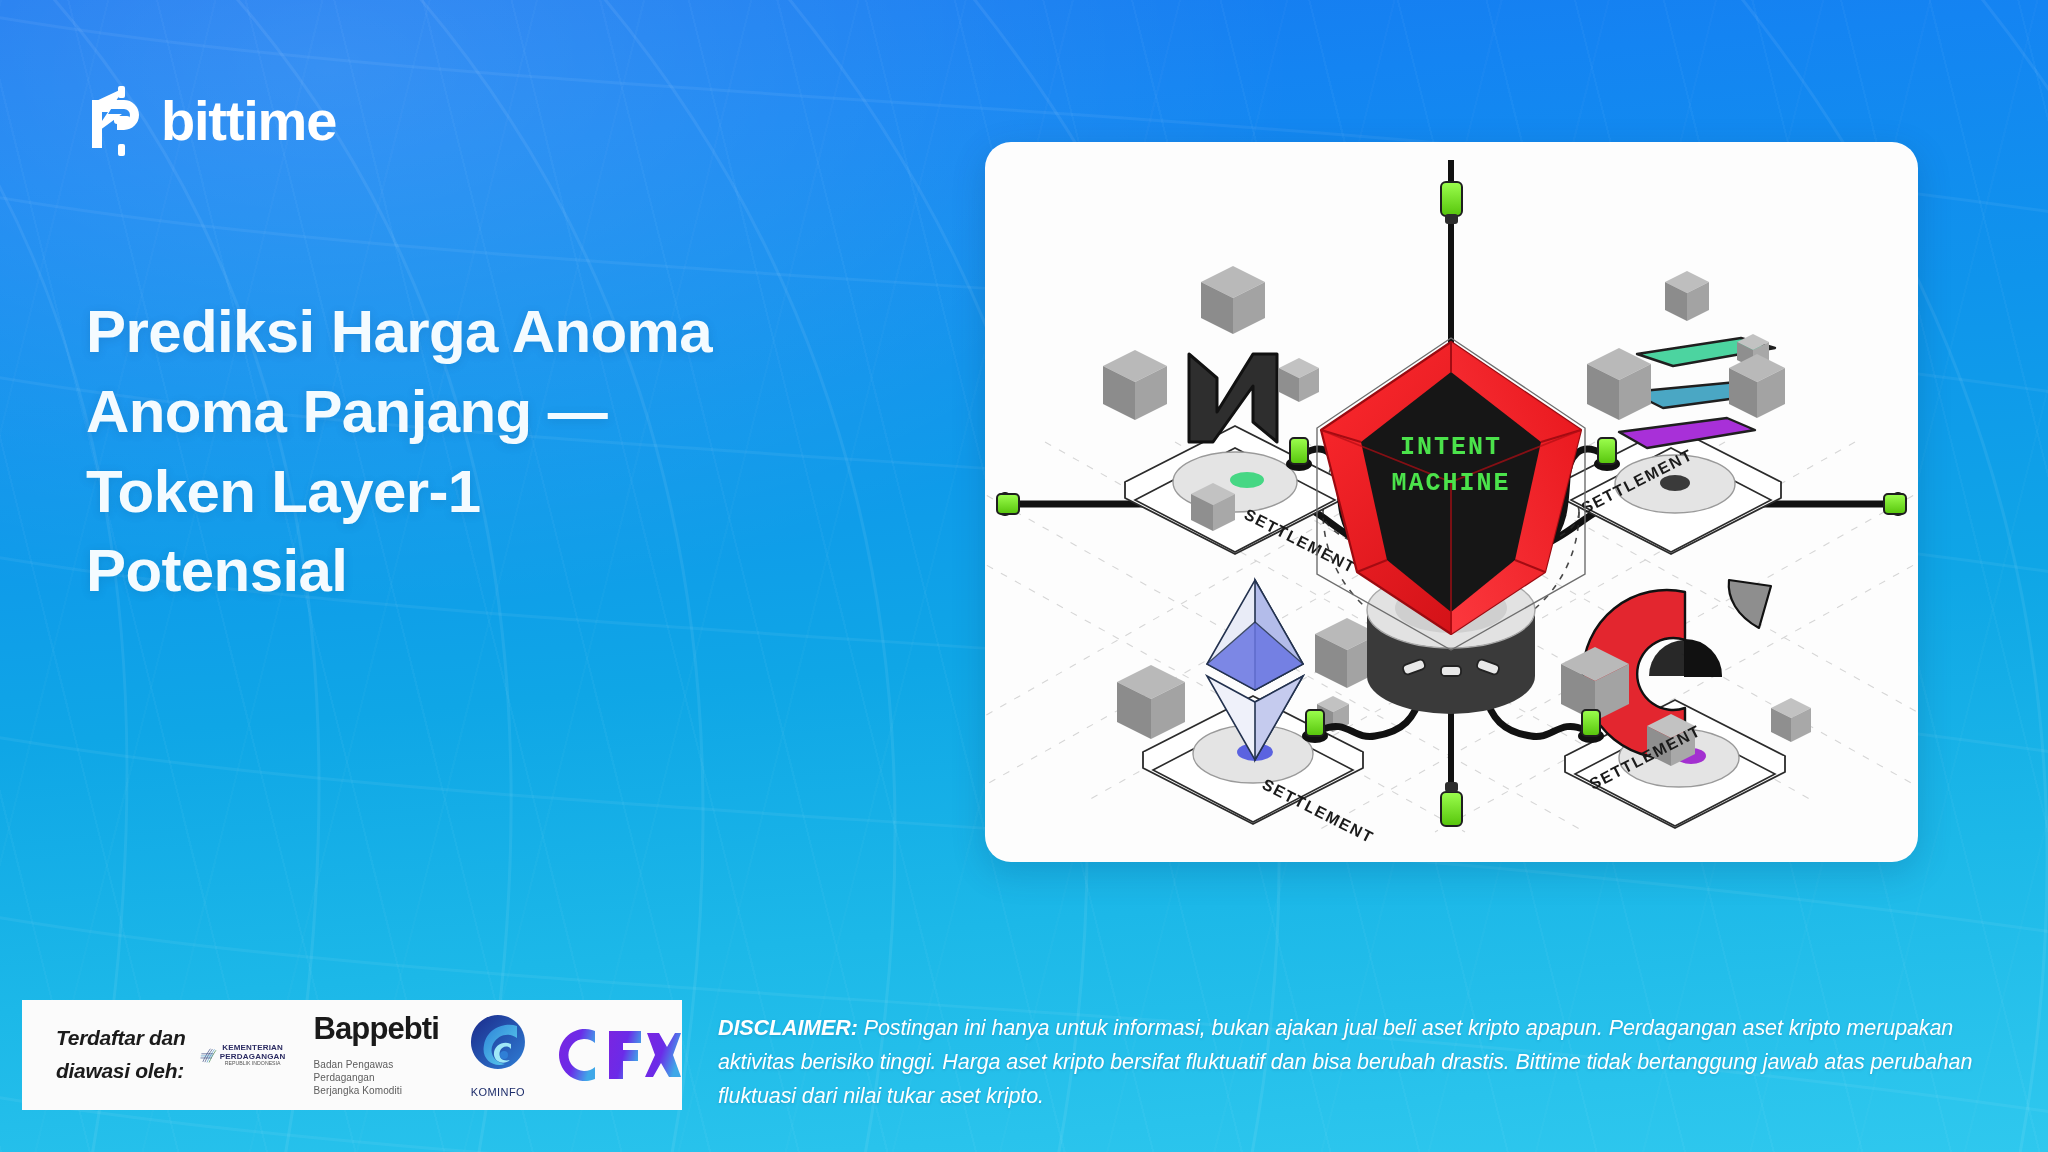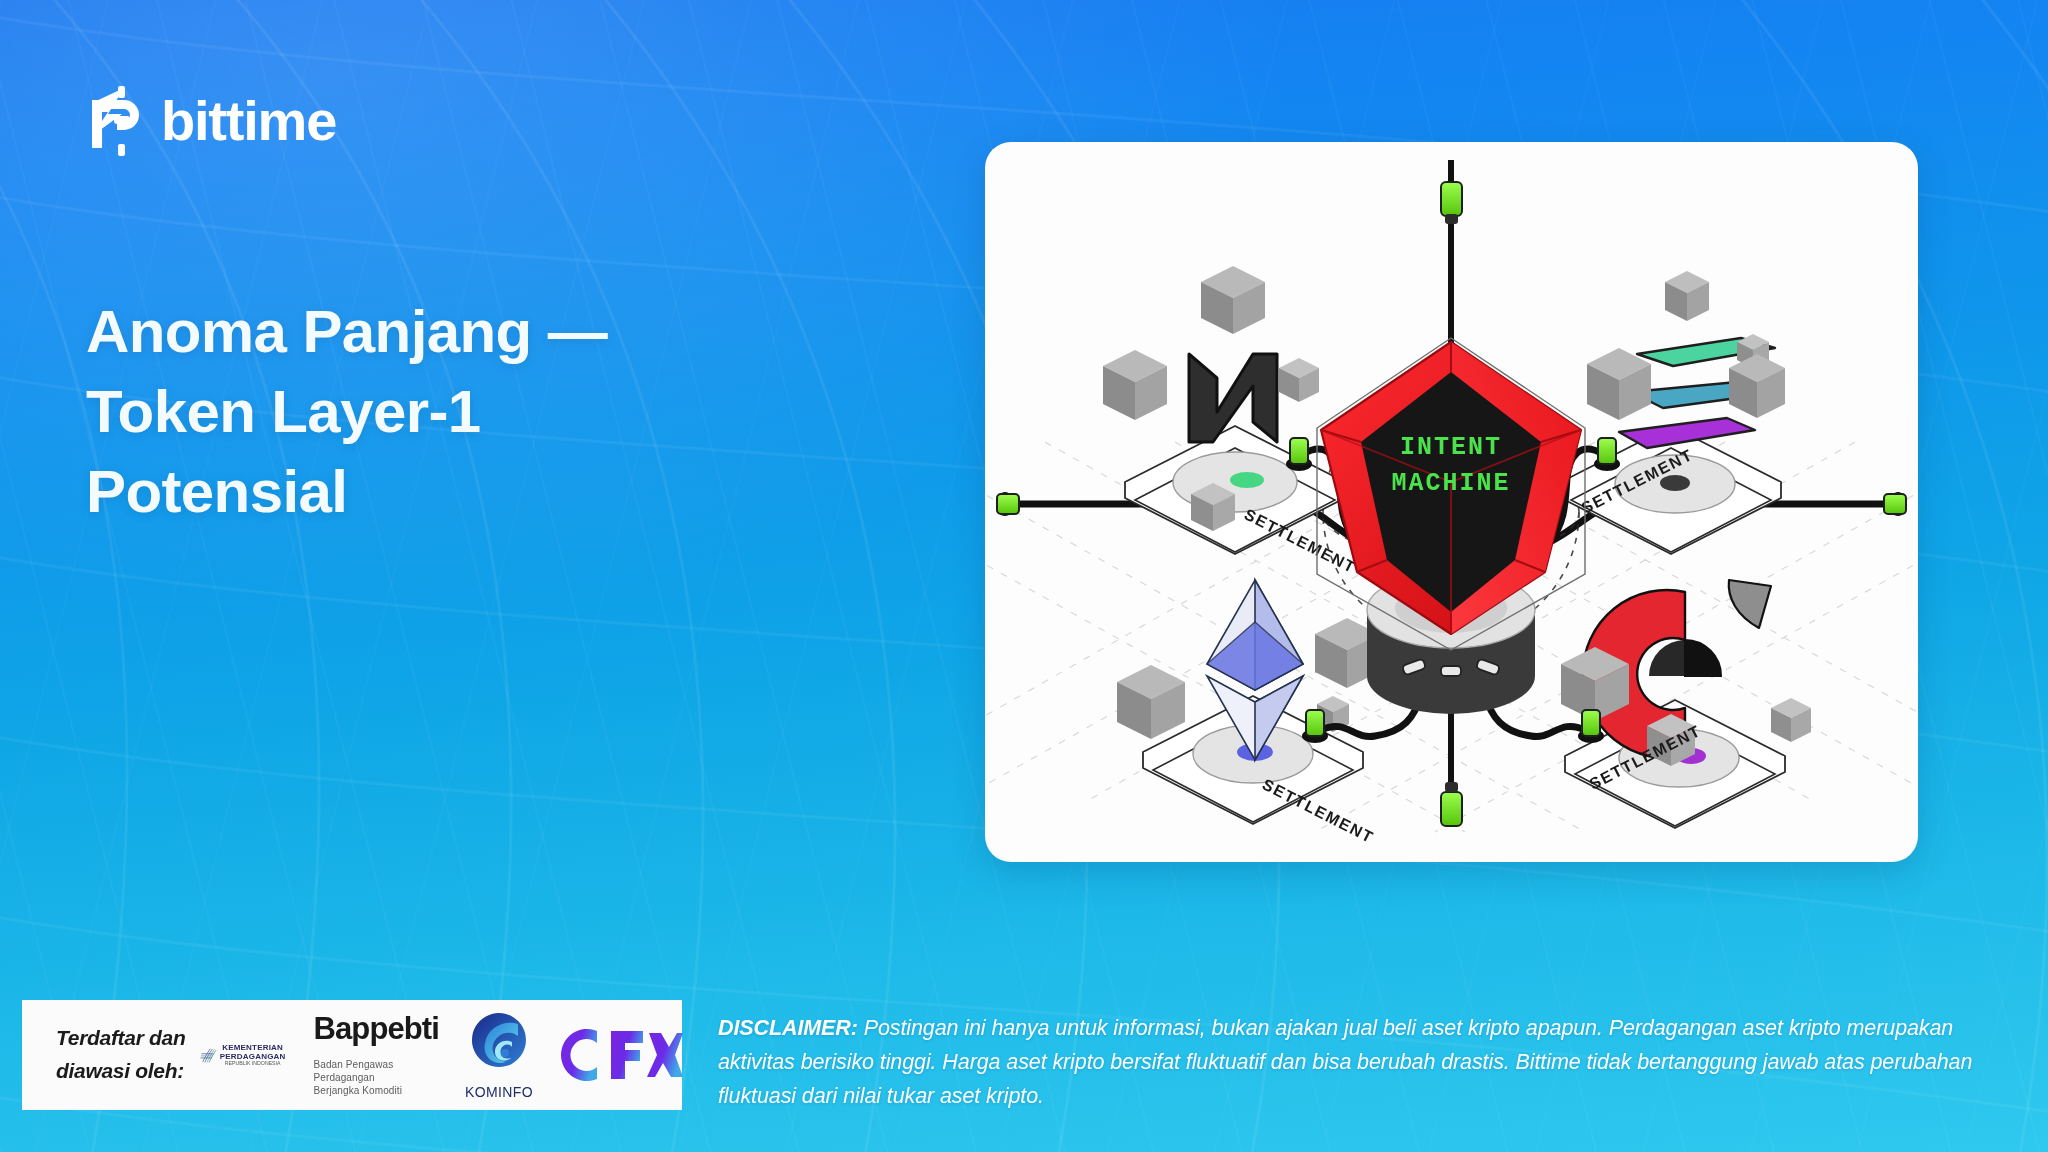--- a/index.html
+++ b/index.html
@@ -86,21 +86,21 @@
   .kemendag-txt .sub { font-size:5.2px; font-weight:400; color:#555; letter-spacing:0; }
   .reg-sep { width:1px; height:62px; background:#C9C9C9; margin:0 14px; }
   .bappebti { display:flex; flex-direction:column; justify-content:center; }
   .bappebti-name {
     font-size:31px; font-weight:700; color:#1A1A1A; letter-spacing:-.9px; line-height:1;
   }
   .bappebti-sub {
     font-size:10px; color:#5C5C5C; line-height:1.3; margin-top:14px; letter-spacing:.1px;
   }
   .kominfo { display:flex; flex-direction:column; align-items:center; margin-left:26px; }
-  .kominfo-txt { font-size:14px; color:#1D2D6B; font-weight:500; letter-spacing:.4px; margin-top:14px; }
+  .kominfo-txt { font-size:11px; color:#1D2D6B; font-weight:500; letter-spacing:.4px; margin-top:14px; }
   .cfx { margin-left:24px; display:flex; align-items:center; }
 
   
   .disclaimer {
     position:absolute; left:718px; bottom:38px; right:22px;
     color:#FFFFFF; font-size:21.5px; font-style:italic; line-height:1.58;
     letter-spacing:-.1px; z-index:6;
     text-shadow:0 1px 3px rgba(10,70,120,.22);
   }
   .disclaimer b { font-weight:700; font-style:italic; }
@@ -142,20 +142,21 @@
       <path d="M6 14 h32 a15 15 0 0 1 0 30 h-7 v-9 h7 a6 6 0 0 0 0 -12 h-22 v39 h-10 z"></path>
       <path d="M12 8 l30 0 l-20 28 l14 0 l-30 30 l14 -26 l-13 0 z" fill="#FFFFFF" opacity="0"></path>
       <path d="M8 16 l30 -14 l-16 26 l14 0 l-30 22 l16 -24 l-14 0 z"></path>
       <rect x="28" y="30" width="16" height="8" rx="3"></rect>
     </g>
   </svg>
   <span class="logo-word">bittime</span>
 </div>
 
 <h1 class="headline">
+  <span>Prediksi Harga Anoma</span>
   <span>Anoma Panjang —</span>
   <span>Token Layer-1</span>
   <span>Potensial</span>
 </h1>
 
 <div class="card">
   <svg viewBox="0 0 933 720">
     <defs>
       <linearGradient id="redL" x1="0" y1="0" x2="1" y2="1">
         <stop offset="0" stop-color="#FF2A2F"></stop>

